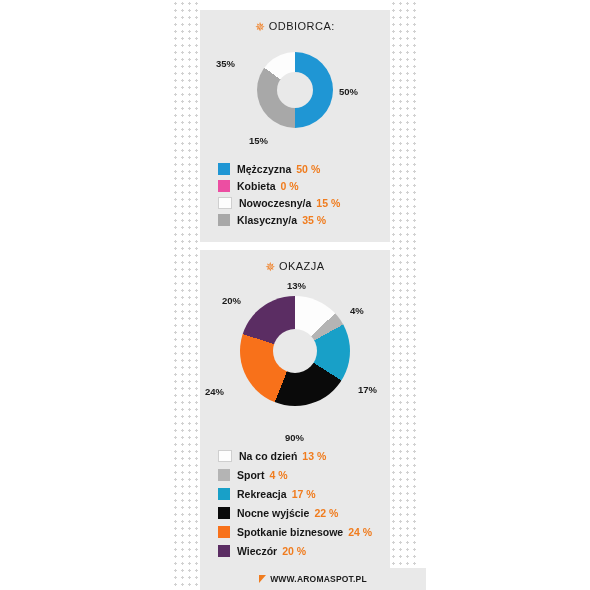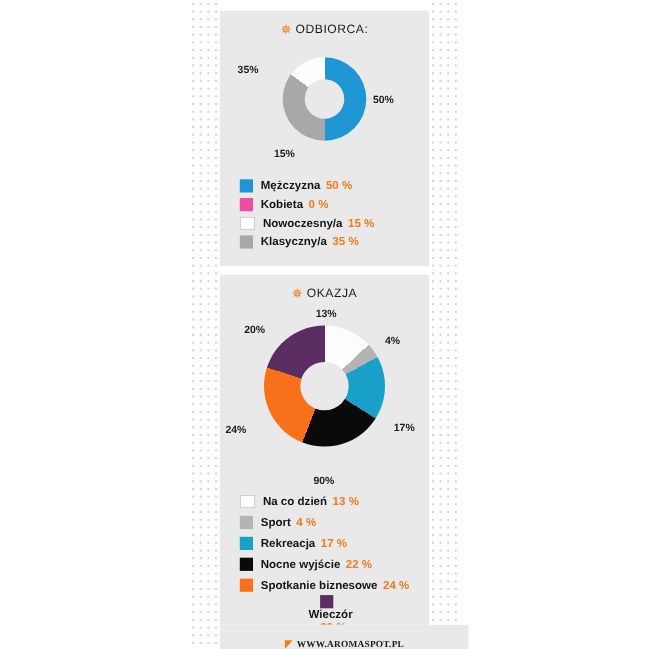--- a/index.html
+++ b/index.html
@@ -97,23 +97,22 @@
     color:#f07c1e;
     font-weight:bold;
     margin-left:5px;
   }
   .footer{
     position:absolute;
     left:200px;top:568px;
     width:226px;height:22px;
     background:#e9e9e9;
     display:flex;
-    align-items:flex-end;
+    align-items:center;
     justify-content:center;
-    font-family:Liberation Serif, serif;
   }
   .footer-text{
     font-size:8.5px;
     font-weight:bold;
     color:#1b1b1b;
     letter-spacing:.2px;
   }
   .flag{
     width:0;height:0;
     border-left:7px solid #f07c1e;
@@ -212,21 +211,21 @@
       <div class="legend-row" style="height:19px;">
         <span class="swatch" style="background:#0a0a0a;"></span>
         <span class="leg-label">Nocne wyjście</span>
         <span class="leg-val">22 %</span>
       </div>
       <div class="legend-row" style="height:19px;">
         <span class="swatch" style="background:#f8711a;"></span>
         <span class="leg-label">Spotkanie biznesowe</span>
         <span class="leg-val">24 %</span>
       </div>
-      <div class="legend-row" style="height:19px;flex-direction:column;">
+      <div class="legend-row" style="height:19px;">
         <span class="swatch" style="background:#5b2d63;"></span>
         <span class="leg-label">Wieczór</span>
         <span class="leg-val">20 %</span>
       </div>
     </div>
   </div>
 
   <div class="footer">
     <span class="flag"></span>
     <span class="footer-text">WWW.AROMASPOT.PL</span>

